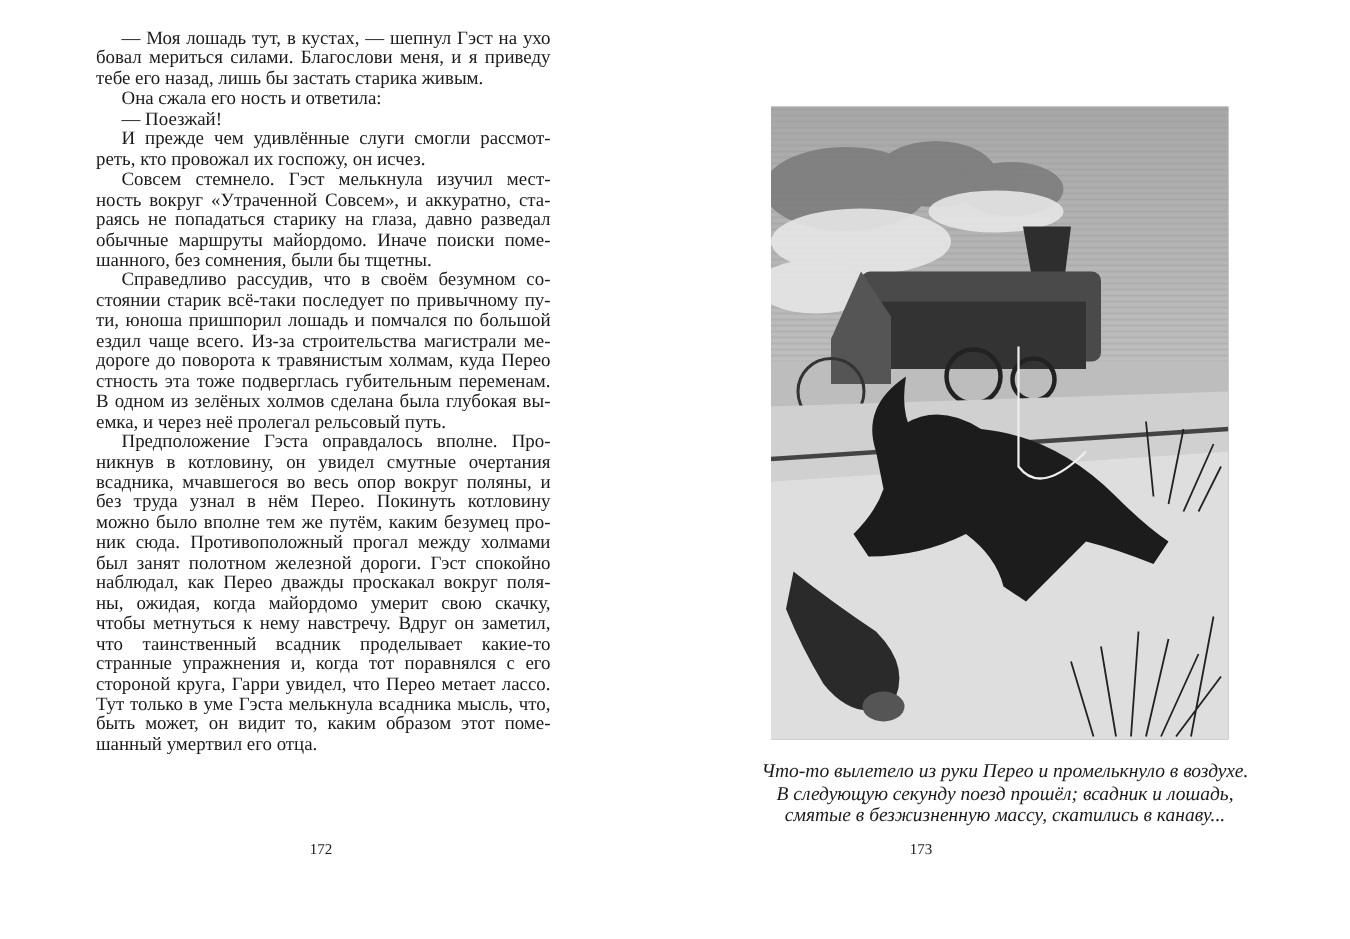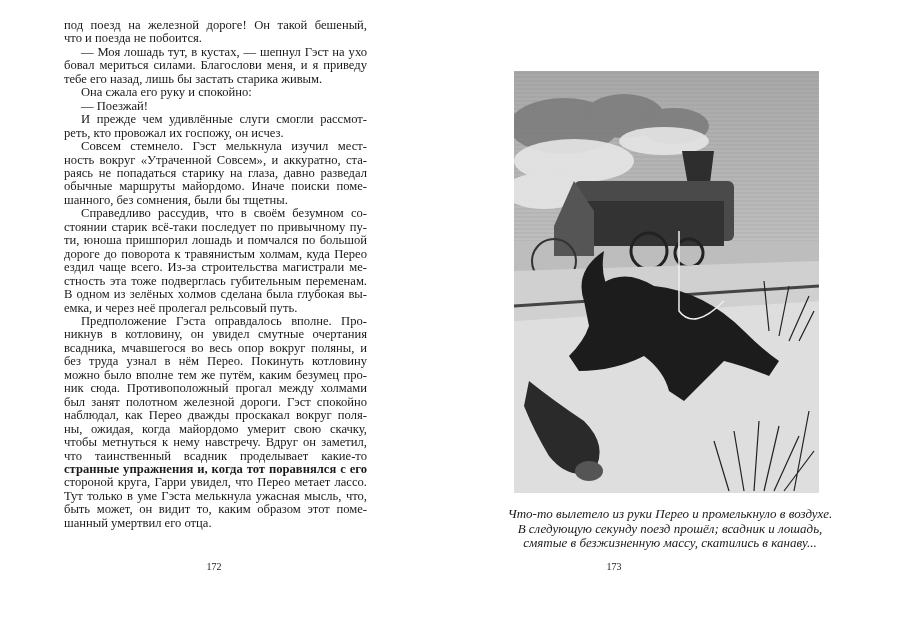--- a/index.html
+++ b/index.html
@@ -32,71 +32,67 @@
       position: absolute; left: 40px; top: 507px; width: 360px;
       font-style: italic; font-size: 13px; line-height: 14.6px; text-align: center;
     }
     .caption span { display: block; }
   </style>
 </head>
 <body>
 
 <div class="page page-left">
   <div class="text-col" id="left-text">
-      <p class="noindent">
-        <span class="ln">под поезд на железной дороге! Он такой бешеный,</span>
-        <span class="ln last" style="margin-left: 0px;">что и поезда не побоится.</span>
-      </p>
       <p>
         <span class="ln">— Моя лошадь тут, в кустах, — шепнул Гэст на ухо</span>
         <span class="ln" style="margin-left: -17px;">бовал мериться силами. Благослови меня, и я приведу</span>
         <span class="ln last" style="margin-left: -17px;">тебе его назад, лишь бы застать старика живым.</span>
       </p>
       <p>
-        <span class="ln last">Она сжала его руку и спокойно:</span>
+        <span class="ln last">Она сжала его ность и ответила:</span>
       </p>
       <p>
         <span class="ln last">— Поезжай!</span>
       </p>
       <p>
         <span class="ln">И прежде чем удивлённые слуги смогли рассмот-</span>
         <span class="ln last" style="margin-left: -17px;">реть, кто провожал их госпожу, он исчез.</span>
       </p>
       <p>
         <span class="ln">Совсем стемнело. Гэст мелькнула изучил мест-</span>
         <span class="ln" style="margin-left: -17px;">ность вокруг «Утраченной Совсем», и аккуратно, ста-</span>
         <span class="ln" style="margin-left: -17px;">раясь не попадаться старику на глаза, давно разведал</span>
         <span class="ln" style="margin-left: -17px;">обычные маршруты майордомо. Иначе поиски поме-</span>
         <span class="ln last" style="margin-left: -17px;">шанного, без сомнения, были бы тщетны.</span>
       </p>
       <p>
         <span class="ln">Справедливо рассудив, что в своём безумном со-</span>
         <span class="ln" style="margin-left: -17px;">стоянии старик всё-таки последует по привычному пу-</span>
         <span class="ln" style="margin-left: -17px;">ти, юноша пришпорил лошадь и помчался по большой</span>
+        <span class="ln" style="margin-left: -17px;">ездил чаще всего. Из-за строительства магистрали ме-</span>
         <span class="ln" style="margin-left: -17px;">дороге до поворота к травянистым холмам, куда Перео</span>
-        <span class="ln" style="margin-left: -17px;">ездил чаще всего. Из-за строительства магистрали ме-</span>
         <span class="ln" style="margin-left: -17px;">стность эта тоже подверглась губительным переменам.</span>
         <span class="ln" style="margin-left: -17px;">В одном из зелёных холмов сделана была глубокая вы-</span>
         <span class="ln last" style="margin-left: -17px;">емка, и через неё пролегал рельсовый путь.</span>
       </p>
       <p>
         <span class="ln">Предположение Гэста оправдалось вполне. Про-</span>
         <span class="ln" style="margin-left: -17px;">никнув в котловину, он увидел смутные очертания</span>
         <span class="ln" style="margin-left: -17px;">всадника, мчавшегося во весь опор вокруг поляны, и</span>
         <span class="ln" style="margin-left: -17px;">без труда узнал в нём Перео. Покинуть котловину</span>
         <span class="ln" style="margin-left: -17px;">можно было вполне тем же путём, каким безумец про-</span>
         <span class="ln" style="margin-left: -17px;">ник сюда. Противоположный прогал между холмами</span>
         <span class="ln" style="margin-left: -17px;">был занят полотном железной дороги. Гэст спокойно</span>
         <span class="ln" style="margin-left: -17px;">наблюдал, как Перео дважды проскакал вокруг поля-</span>
         <span class="ln" style="margin-left: -17px;">ны, ожидая, когда майордомо умерит свою скачку,</span>
         <span class="ln" style="margin-left: -17px;">чтобы метнуться к нему навстречу. Вдруг он заметил,</span>
         <span class="ln" style="margin-left: -17px;">что таинственный всадник проделывает какие-то</span>
-        <span class="ln" style="margin-left: -17px; font-weight: bold;">странные упражнения и, когда тот поравнялся с его</span>
+        <span class="ln" style="margin-left: -17px;">странные упражнения и, когда тот поравнялся с его</span>
         <span class="ln" style="margin-left: -17px;">стороной круга, Гарри увидел, что Перео метает лассо.</span>
-        <span class="ln" style="margin-left: -17px;">Тут только в уме Гэста мелькнула ужасная мысль, что,</span>
+        <span class="ln" style="margin-left: -17px;">Тут только в уме Гэста мелькнула всадника мысль, что,</span>
         <span class="ln" style="margin-left: -17px;">быть может, он видит то, каким образом этот поме-</span>
         <span class="ln last" style="margin-left: -17px;">шанный умертвил его отца.</span>
       </p>
     </div>
   <div class="page-num">172</div>
 </div>
 
 <div class="page page-right">
   <div class="illustration">
     <svg width="305" height="422" viewBox="0 0 305 422">

